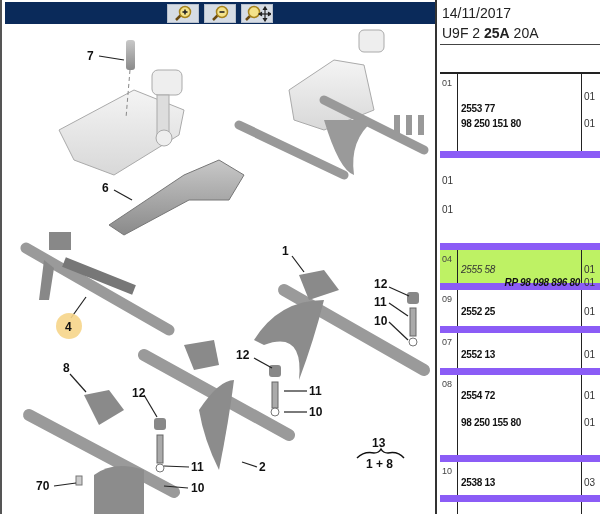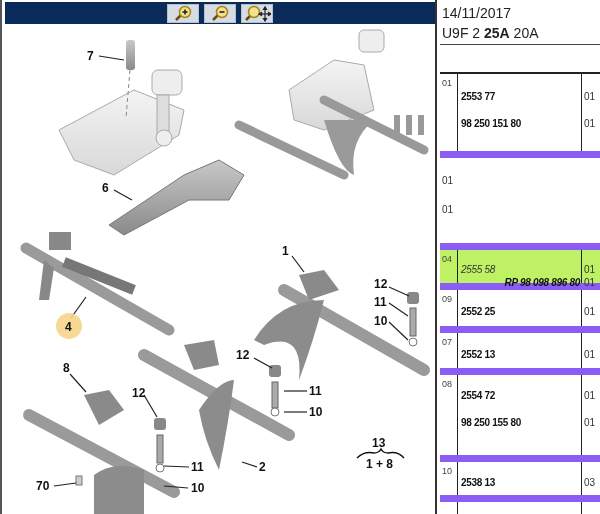--- a/index.html
+++ b/index.html
@@ -211,21 +211,21 @@
     <b>25A</b>
     <span>20A</span>
   </div>
   <div id="header-sep"></div>
 
   <div id="parts-table">
 
     <div class="row" style="height:84px">
       <div class="col-ref">01</div>
       <div class="col-main">
-        <span class="pn" style="top:17px">2553 77</span>
+        <span class="pn" style="top:29px">2553 77</span>
         <span class="pn" style="top:44px">98 250 151 80</span>
       </div>
       <div class="col-qty">
         <span class="qty" style="top:17px">01</span>
         <span class="qty" style="top:44px">01</span>
       </div>
     </div>
 
     <div class="row" style="height:92px">
       <div class="col-qty">

